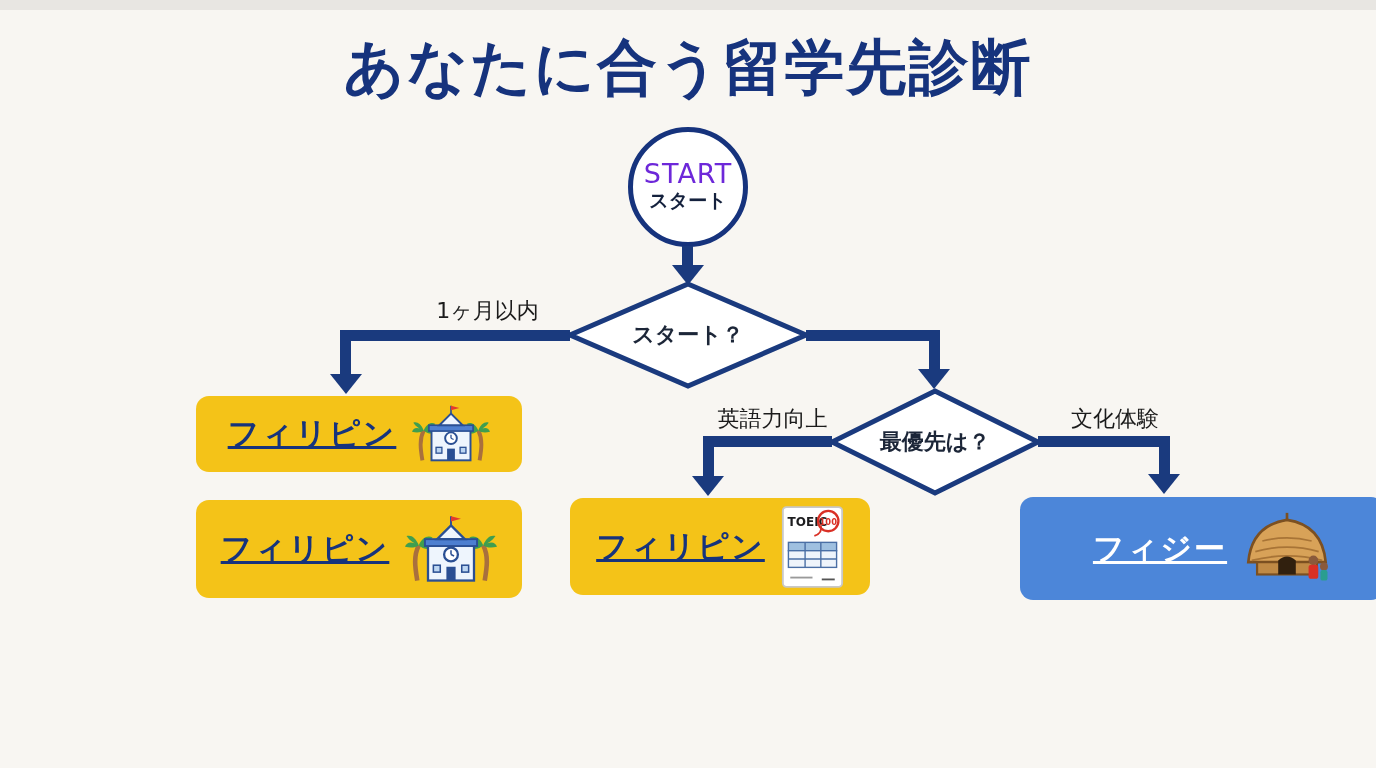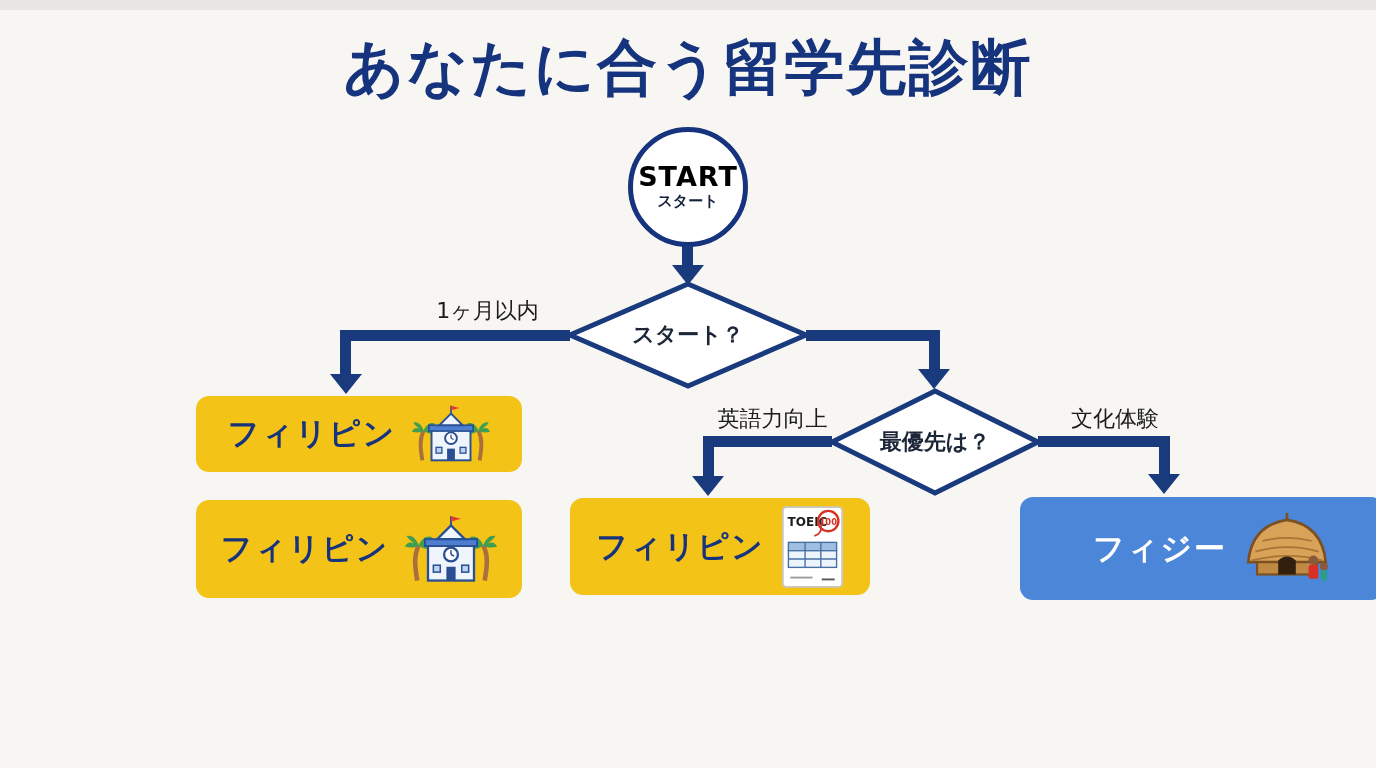--- a/index.html
+++ b/index.html
@@ -34,27 +34,27 @@
     border-radius: 50%;
     background: #ffffff;
     display: flex;
     flex-direction: column;
     align-items: center;
     justify-content: center;
     box-sizing: border-box;
   }
   .start-label {
     font-size: 27px;
-    font-weight: 700;
-    color: #000000;
+    font-weight: 400;
+    color: #6d28d9;
     line-height: 1.05;
     letter-spacing: 1px;
   }
   .start-sublabel {
-    font-size: 15px;
+    font-size: 19px;
     font-weight: 700;
     color: #14213d;
   }
   
   .hline, .vline {
     position: absolute;
     background: #1a3a7e;
   }
   .hline { height: 11px; }
   .vline { width: 11px; }
@@ -99,20 +99,21 @@
     gap: 16px;
     box-sizing: border-box;
   }
   .rbox.yellow { background: #f4c318; }
   .rbox.blue   { background: #4c86d9; }
   .rlabel {
     font-size: 31px;
     font-weight: 800;
     letter-spacing: 2px;
     color: #16337d;
+    text-decoration: underline;
   }
   .rbox.blue .rlabel { color: #ffffff; }
   .icon svg { display: block; }
 </style>
 </head>
 <body>
 
 <div class="canvas">
 
   <div class="title">あなたに合う留学先診断</div>

